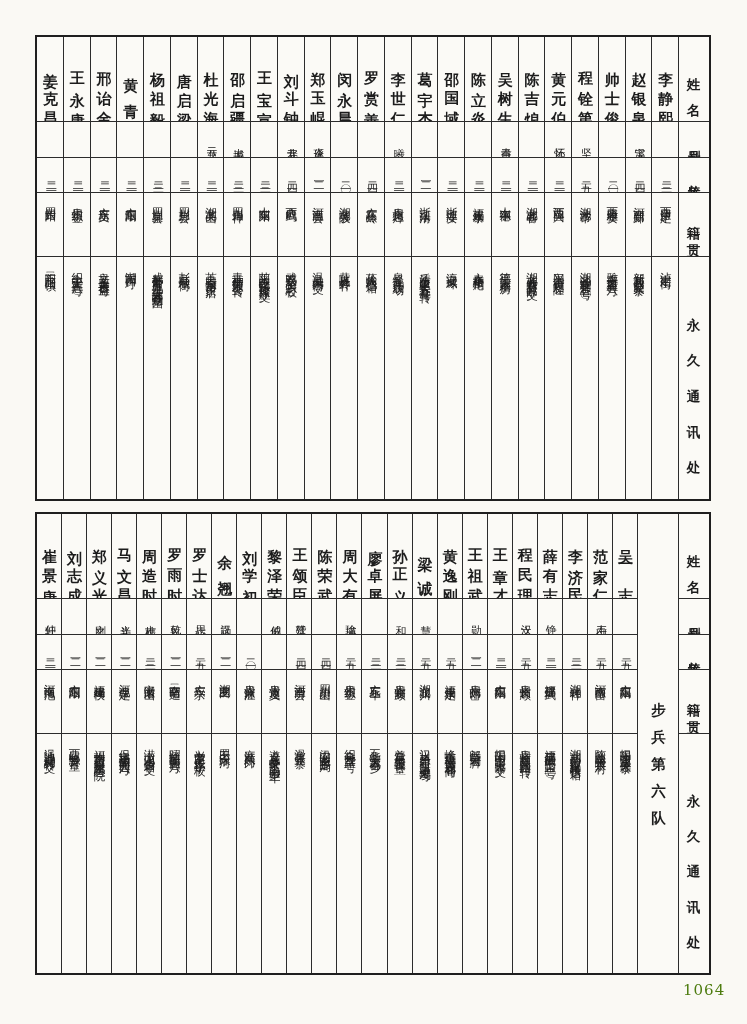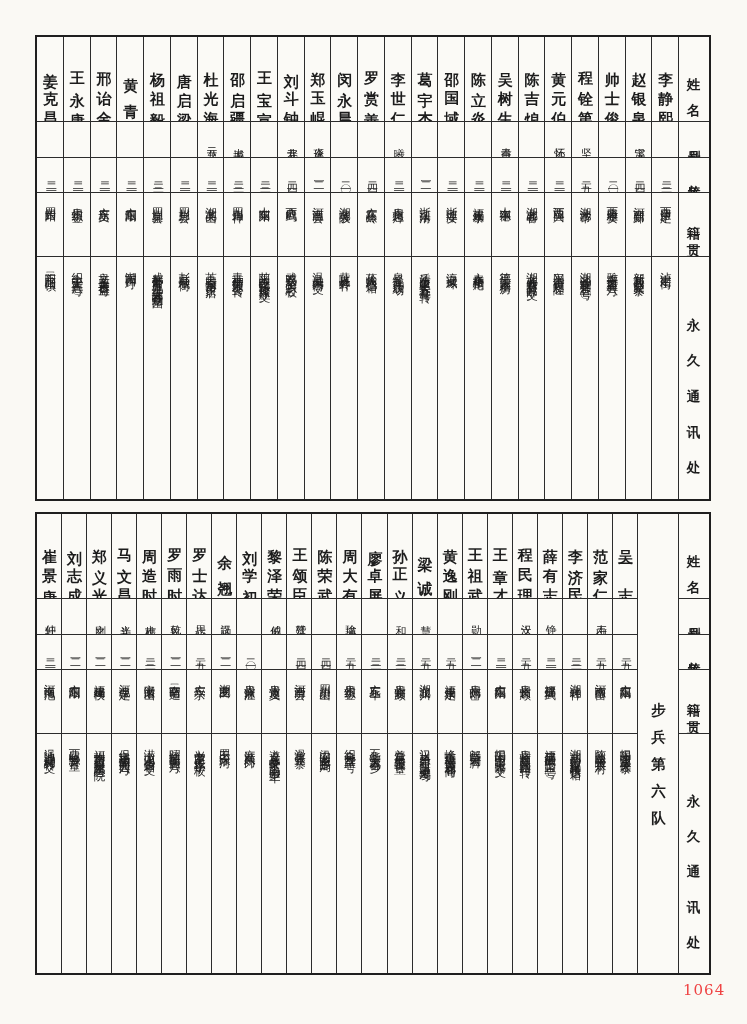--- a/index.html
+++ b/index.html
@@ -42,21 +42,21 @@
   .cell-origin{height:64px;font-size:11.5px;letter-spacing:1.5px;justify-content:flex-start;padding-top:5px;}
   .cell-address{flex:1 1 auto;font-size:11.5px;letter-spacing:2px;justify-content:flex-start;padding:6px 0;}
   .header-col .vcell{font-weight:700;font-size:13.5px;}
   .header-col .cell-name{justify-content:space-evenly;}
   .header-col .cell-alias,.header-col .cell-age{font-size:12.5px;letter-spacing:0;line-height:1;}
   .header-col .cell-origin{justify-content:space-evenly;padding:6px 0;}
   .header-col .cell-address{justify-content:space-evenly;padding:14px 0;letter-spacing:0;}
   .divider-col .vcell{height:100%;font-size:14.5px;font-weight:700;justify-content:center;gap:27px;border-top:none;}
   .page-number{
     position:absolute;top:981px;left:683px;
-    font-size:15px;letter-spacing:1px;color:#ef4444;
+    font-size:15px;letter-spacing:1px;color:#4d7c0f;
     font-family:"DejaVu Serif","Liberation Serif",serif;
   }
 </style>
 </head>
 <body>
 
 <div class="page">
 
   <div class="table-box table-top">
     <div class="cols">

